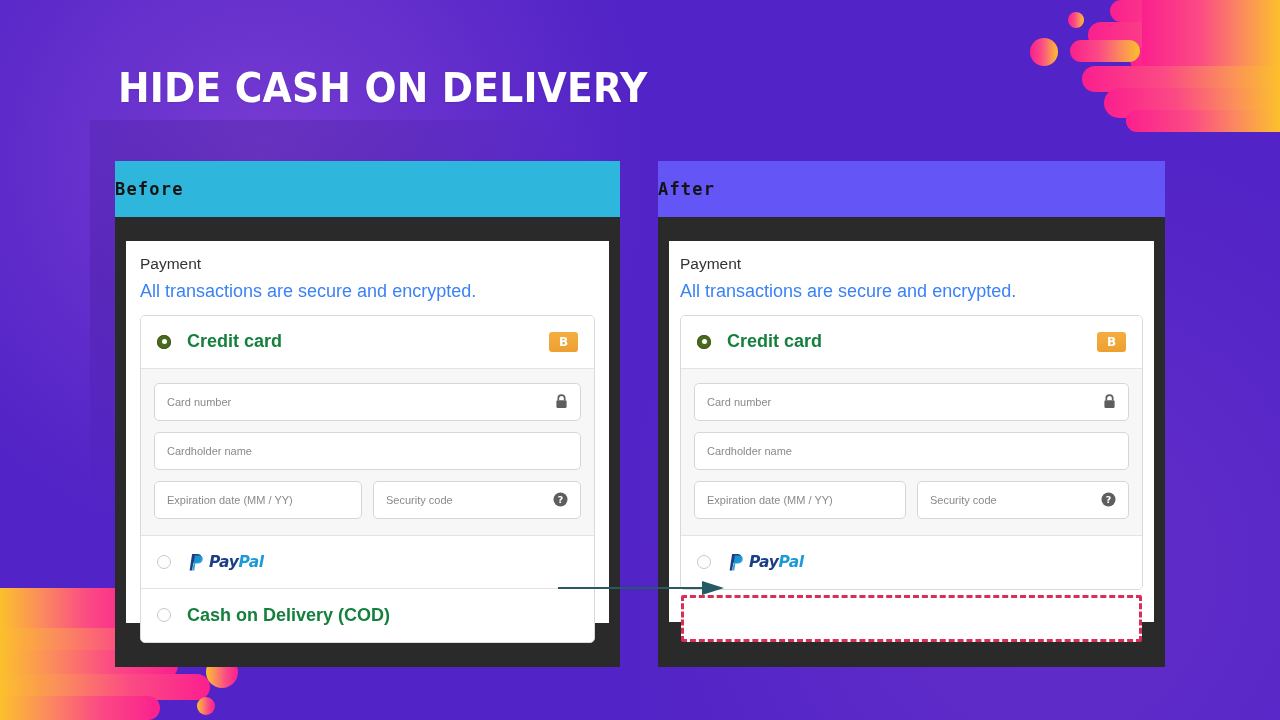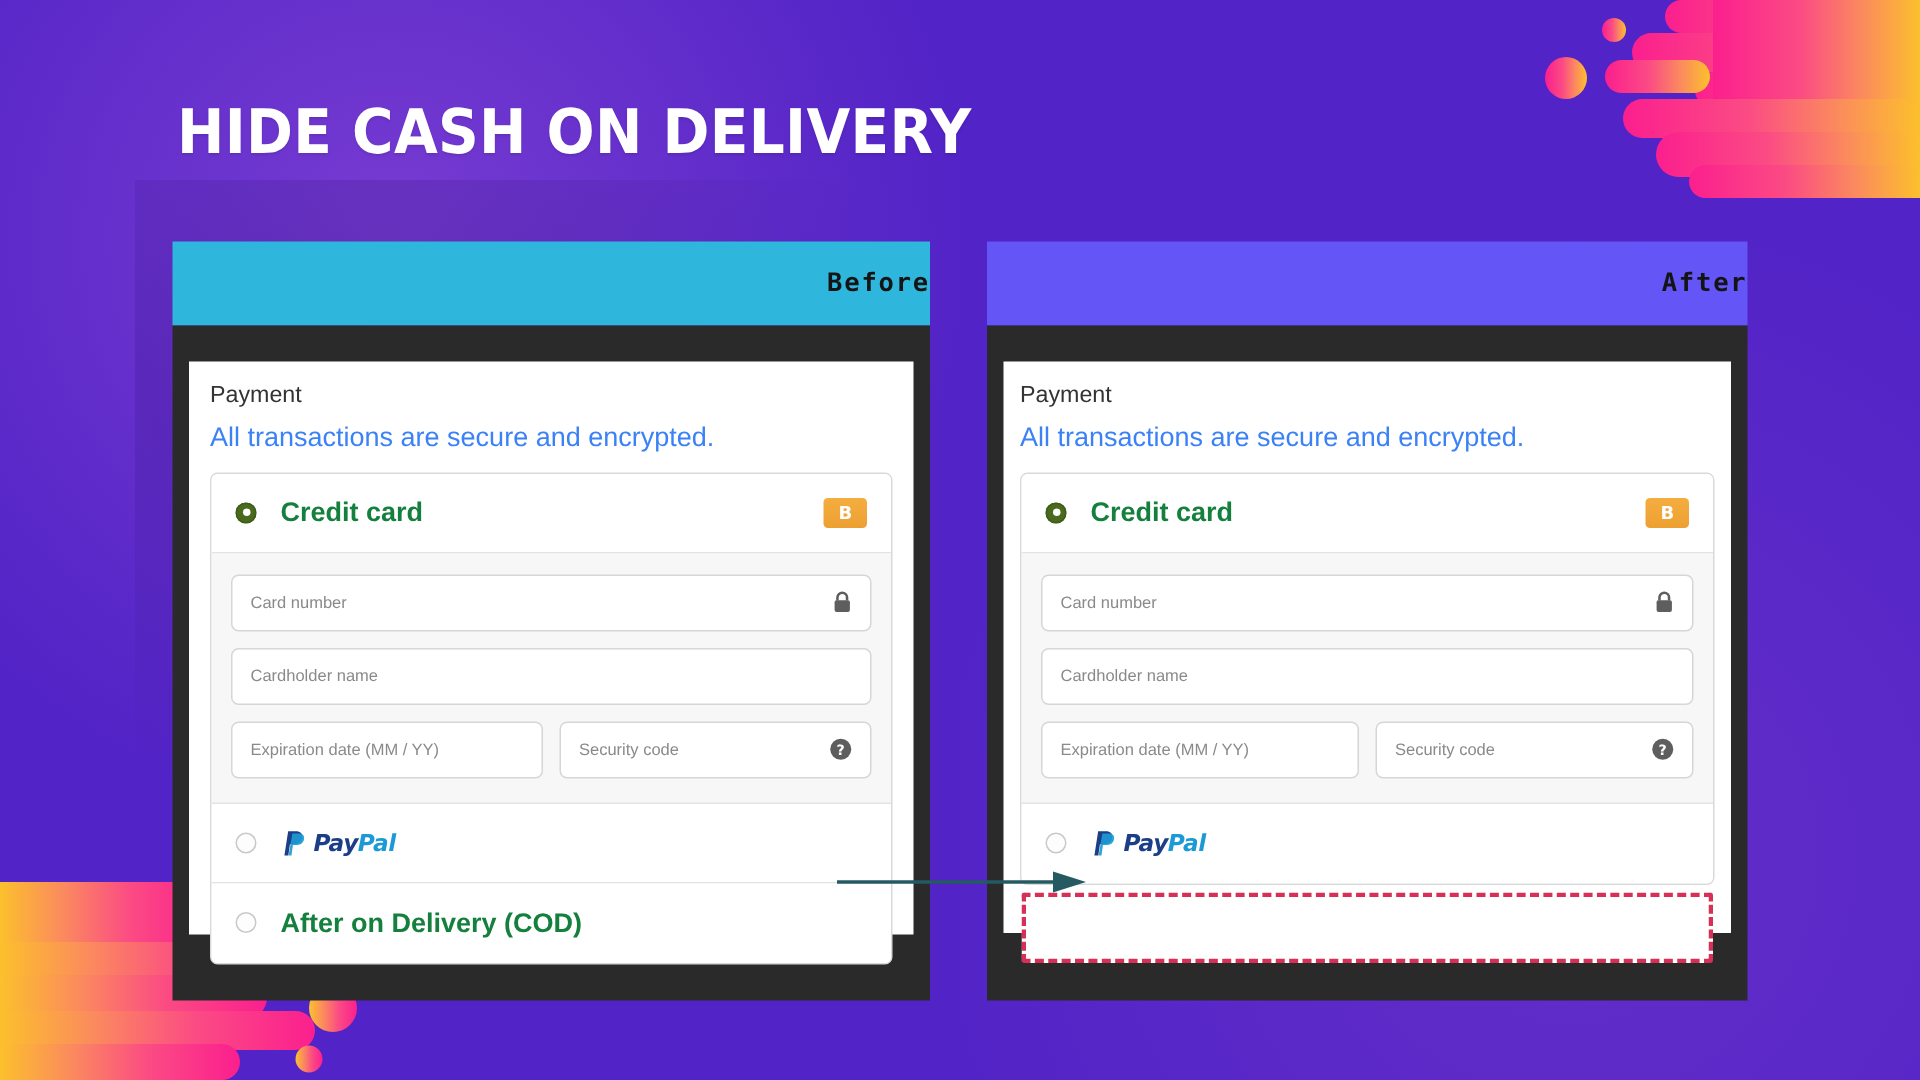--- a/index.html
+++ b/index.html
@@ -69,21 +69,21 @@
     position: absolute;
     top: 161px;
   }
   .panel-before { left: 115px;  width: 505px; }
   .panel-after  { left: 658px;  width: 507px; }
 
   .panel-header {
     height: 56px;
     display: flex;
     align-items: center;
-    justify-content: flex-end;
+    justify-content: flex-start;
     font-family: "DejaVu Sans Mono", monospace;
     font-weight: bold;
     font-size: 17px;
     letter-spacing: 1.2px;
     color: #141414;
   }
   .header-before { background: #2fb6dc; }
   .header-after  { background: #6355f6; }
 
   .panel-body {
@@ -361,21 +361,21 @@
                 <path d="M5.4 17.4 7.9 2.6h4.3c2.5 0 3.9 1.4 3.5 3.8-.4 2.6-2.3 4-5 4H8.3l-1 7h-1.9z" fill="#1c9ad6" opacity="0.92"></path>
               </svg>
               <span class="pp-text">
                 <span class="pp-pay">Pay</span><span class="pp-pal">Pal</span>
               </span>
             </span>
           </div>
 
           <div class="method-row last">
             <span class="radio"></span>
-            <span class="method-label">After on Delivery (COD)</span>
+            <span class="method-label">Cash on Delivery (COD)</span>
           </div>
 
         </div>
       </div>
     </div>
   </div>
 
   <div class="panel panel-after">
 
     <div class="panel-header header-after">

